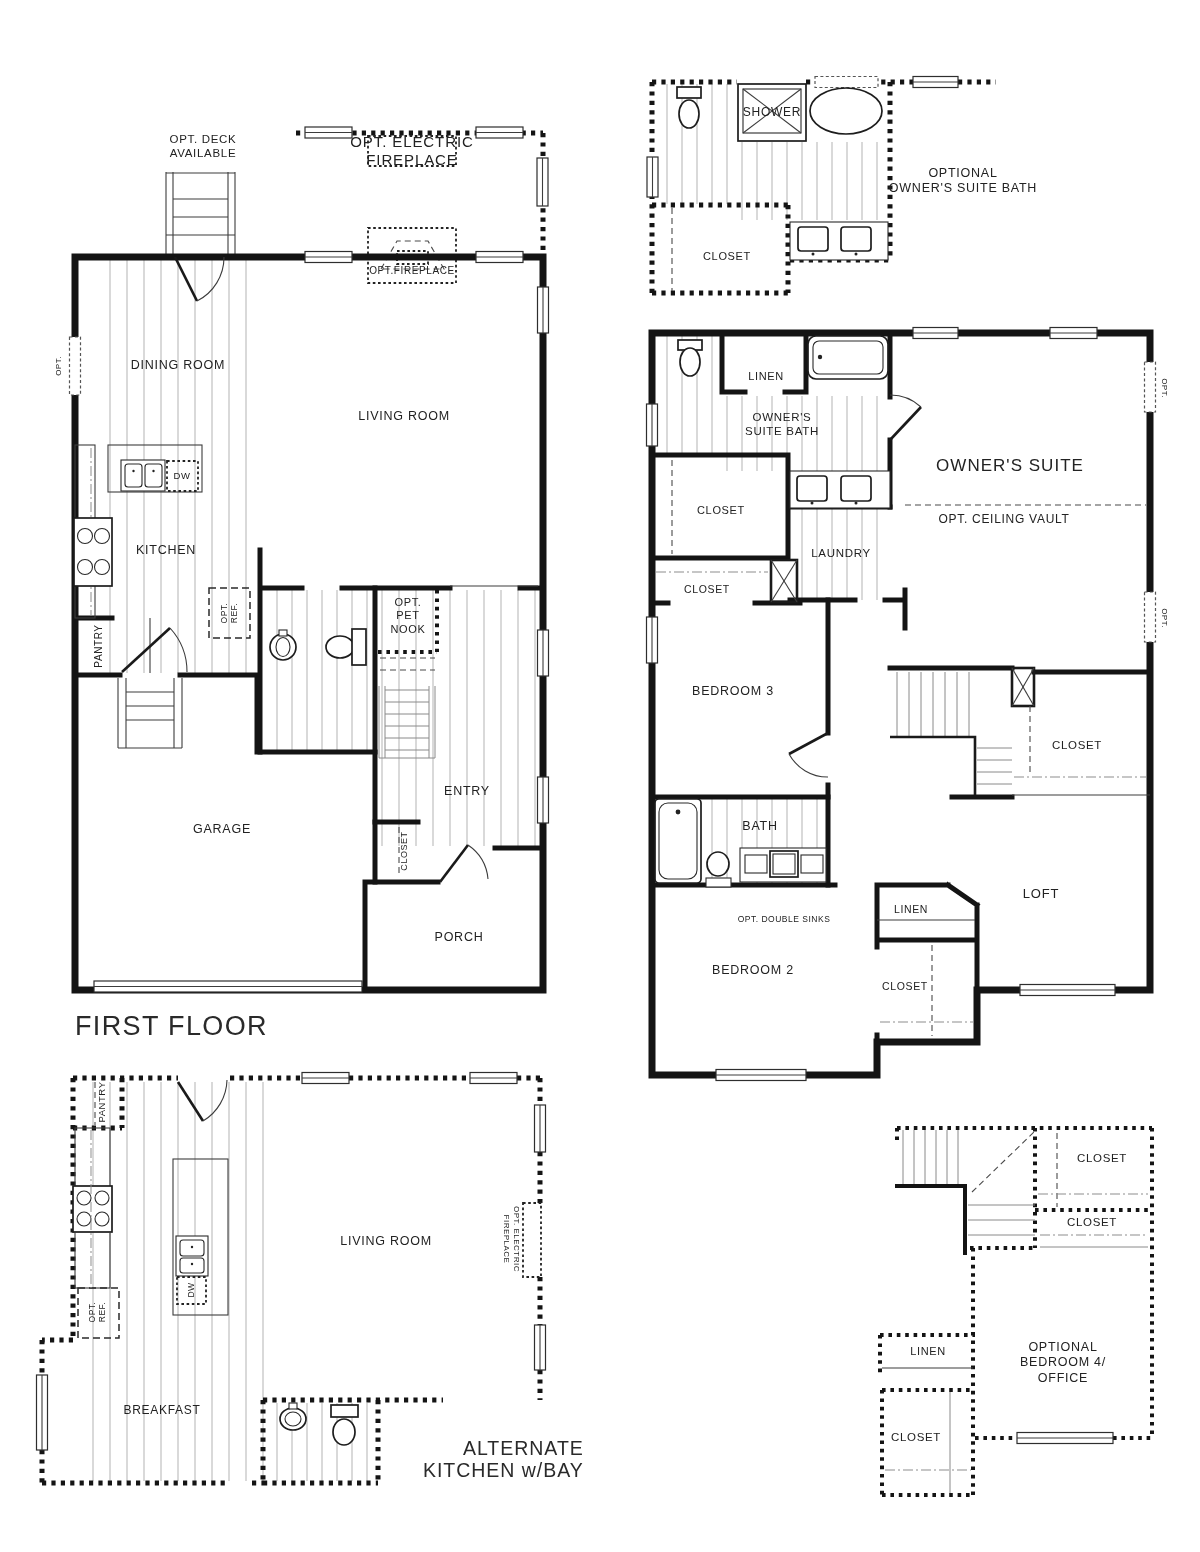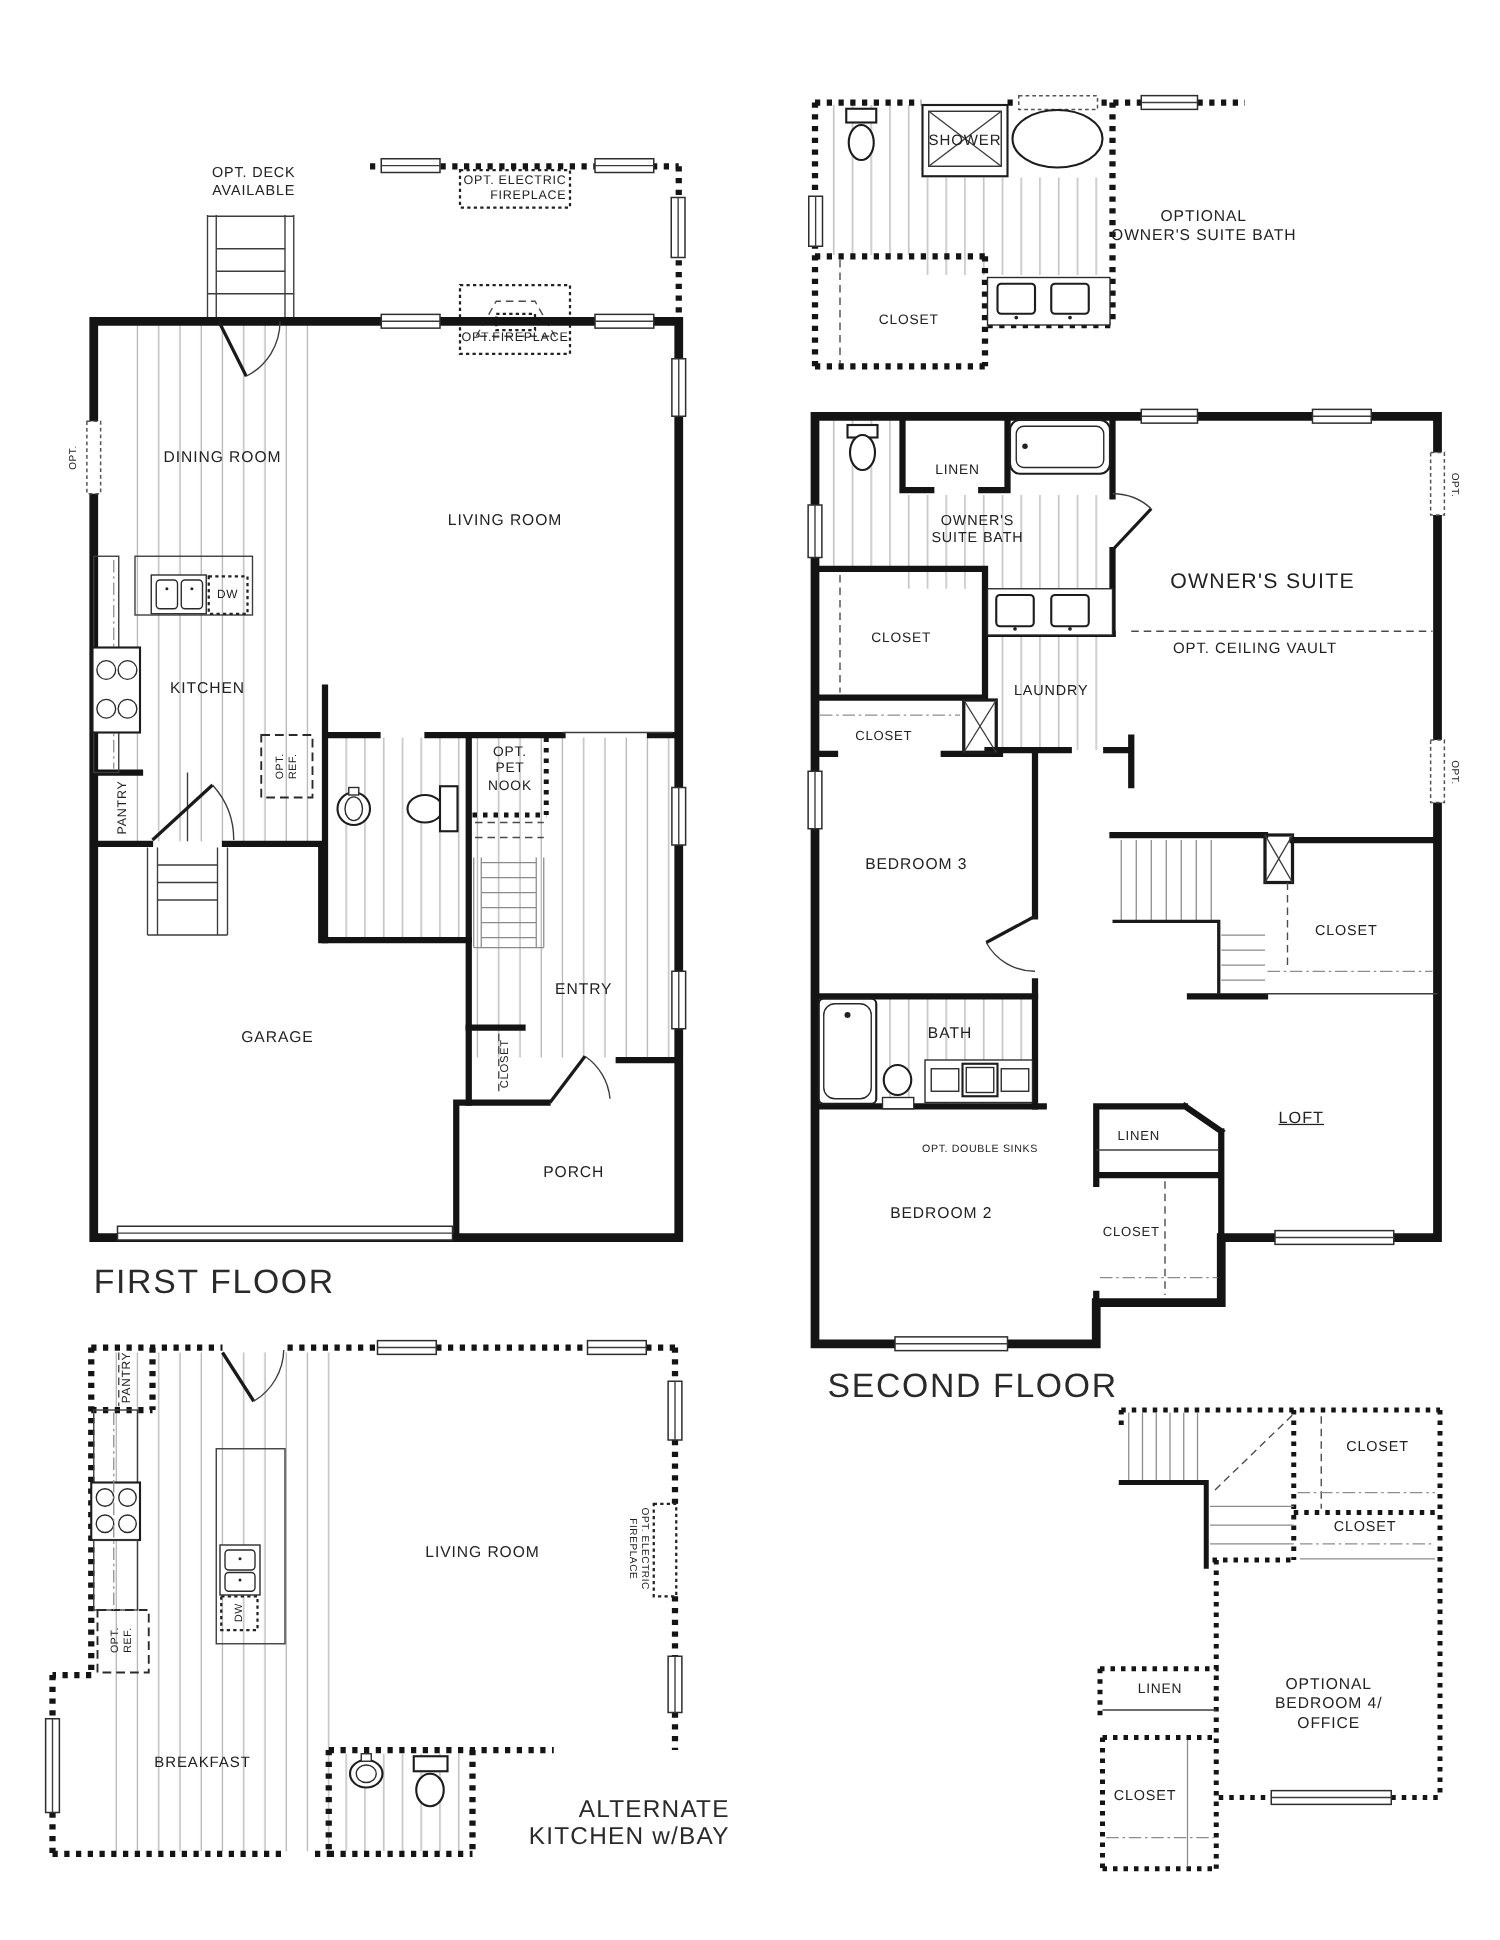--- a/index.html
+++ b/index.html
@@ -353,21 +353,21 @@
     <line class="tn2" x1="950" y1="1392" x2="950" y2="1493"></line>
     <line class="ddot" x1="885" y1="1470" x2="971" y2="1470"></line>
   </g>
 </svg>
 
 
 
 <div class="lbl tl" style="left:75px;top:1026px;font-size:27px;">FIRST FLOOR</div>
 <div class="lbl" style="left:203px;top:146px;font-size:11.5px;">OPT. DECK
 AVAILABLE</div>
-<div class="lbl" style="left:412px;top:151px;font-size:10px;text-align:right;">OPT. ELECTRIC
+<div class="lbl" style="left:412px;top:151px;font-size:15px;">OPT. ELECTRIC
 FIREPLACE</div>
 <div class="lbl" style="left:412px;top:271px;font-size:10px;">OPT.FIREPLACE</div>
 <div class="lbl" style="left:178px;top:366px;font-size:12.5px;">DINING ROOM</div>
 <div class="lbl" style="left:404px;top:417px;font-size:12.5px;">LIVING ROOM</div>
 <div class="lbl" style="left:166px;top:551px;font-size:12.5px;">KITCHEN</div>
 <div class="lbl" style="left:182px;top:476px;font-size:9.5px;">DW</div>
 <div class="lbl rccw" style="left:229px;top:613px;font-size:8.5px;">OPT.
 REF.</div>
 <div class="lbl rccw" style="left:99px;top:646px;font-size:10px;">PANTRY</div>
 <div class="lbl" style="left:408px;top:616px;font-size:11px;">OPT.
@@ -379,37 +379,36 @@
 <div class="lbl" style="left:459px;top:938px;font-size:12.5px;text-align:right;">PORCH</div>
 <div class="lbl rccw" style="left:59px;top:366px;font-size:8px;">OPT.</div>
 
 
 <div class="lbl" style="left:963px;top:181px;font-size:12.5px;">OPTIONAL
 OWNER'S SUITE BATH</div>
 <div class="lbl" style="left:772px;top:112px;font-size:12px;">SHOWER</div>
 <div class="lbl" style="left:727px;top:257px;font-size:11px;">CLOSET</div>
 
 
-<div class="lbl tl" style="left:662px;top:1109px;font-size:27px;">SECOND FLOOR</div>
 <div class="lbl" style="left:766px;top:377px;font-size:11px;">LINEN</div>
 <div class="lbl" style="left:782px;top:424px;font-size:11.5px;">OWNER'S
 SUITE BATH</div>
 <div class="lbl" style="left:1010px;top:466px;font-size:17px;">OWNER'S SUITE</div>
 <div class="lbl" style="left:1004px;top:519px;font-size:12px;">OPT. CEILING VAULT</div>
 <div class="lbl" style="left:721px;top:511px;font-size:11px;">CLOSET</div>
 <div class="lbl" style="left:707px;top:589px;font-size:10.5px;">CLOSET</div>
 <div class="lbl" style="left:841px;top:553px;font-size:11.5px;">LAUNDRY</div>
 <div class="lbl" style="left:733px;top:692px;font-size:12.5px;">BEDROOM 3</div>
 <div class="lbl" style="left:1077px;top:745px;font-size:11.5px;">CLOSET</div>
 <div class="lbl" style="left:760px;top:827px;font-size:12.5px;">BATH</div>
 <div class="lbl" style="left:784px;top:895px;font-size:8.5px;margin-top:24px;">OPT. DOUBLE SINKS</div>
 <div class="lbl" style="left:911px;top:909px;font-size:10.5px;">LINEN</div>
 <div class="lbl" style="left:753px;top:971px;font-size:12.5px;">BEDROOM 2</div>
 <div class="lbl" style="left:905px;top:986px;font-size:10.5px;">CLOSET</div>
-<div class="lbl" style="left:1041px;top:894px;font-size:13px;text-decoration:underline;">LOFT</div>
+<div class="lbl" style="left:1041px;top:894px;font-size:13px;">LOFT</div>
 <div class="lbl rcw" style="left:1164px;top:388px;font-size:8px;">OPT.</div>
 <div class="lbl rcw" style="left:1164px;top:618px;font-size:8px;">OPT.</div>
 
 
 <div class="lbl tl" style="left:423px;top:1459px;font-size:19.5px;line-height:1.15;">ALTERNATE
 KITCHEN w/BAY</div>
 <div class="lbl rccw" style="left:102px;top:1102px;font-size:9.5px;">PANTRY</div>
 <div class="lbl rccw" style="left:97px;top:1312px;font-size:8.5px;">OPT.
 REF.</div>
 <div class="lbl rccw" style="left:191px;top:1290px;font-size:8.5px;">DW</div>

